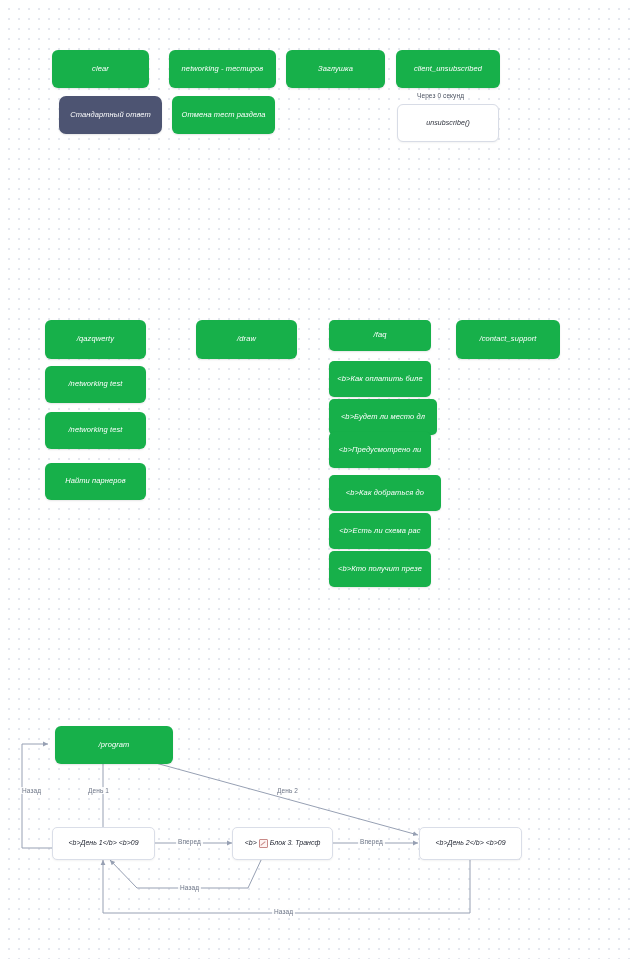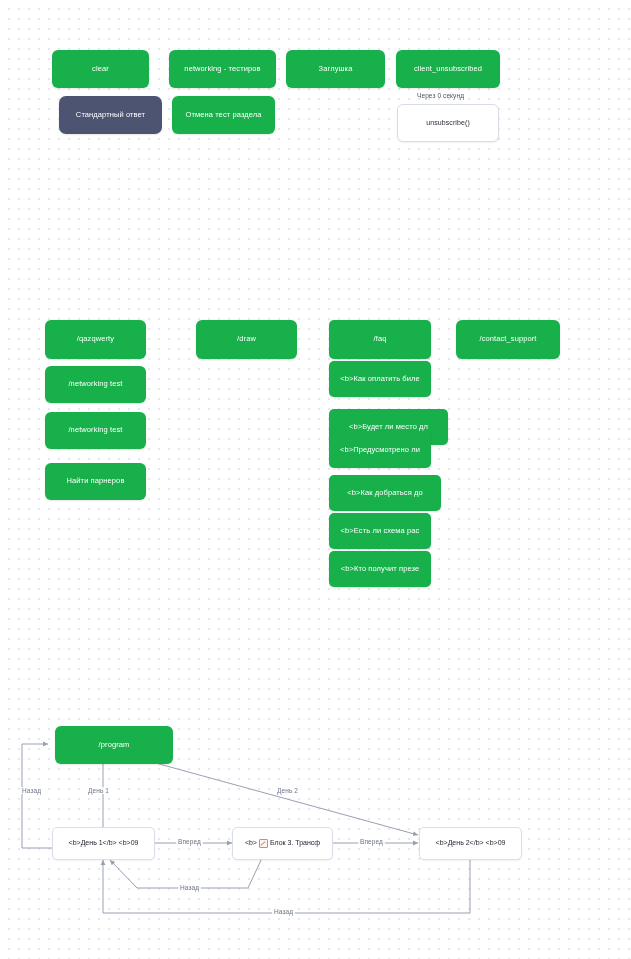--- a/index.html
+++ b/index.html
@@ -32,20 +32,21 @@
     align-items: center;
     justify-content: center;
     text-align: center;
     border-radius: 6px;
     font-size: 7.5px;
     line-height: 1.15;
     letter-spacing: 0.1px;
     padding: 2px 3px;
     overflow: hidden;
     white-space: nowrap;
+    font-style: italic;
   }
 
   .node.green {
     background: #1db954;
     background: #17b04a;
     color: #ffffff;
     box-shadow: 0 1px 2px rgba(0,0,0,0.10);
   }
 
   .node.slate {
@@ -193,27 +194,27 @@
     <span>/networking test</span>
   </div>
   <div class="node green" style="left:45px; top:463px; width:101px; height:37px;">
     <span>Найти парнеров</span>
   </div>
 
   <div class="node green" style="left:196px; top:320px; width:101px; height:39px;">
     <span>/draw</span>
   </div>
 
-  <div class="node green stacked" style="left:329px; top:320px; width:102px; height:39px;">
+  <div class="node green stacked" style="left:329px; top:320px; width:102px; height:31px;">
     <span>/faq</span>
   </div>
   <div class="node green stacked" style="left:329px; top:361px; width:102px; height:36px;">
     <span>&lt;b&gt;Как оплатить биле</span>
   </div>
-  <div class="node green stacked" style="left:329px; top:409px; width:119px; height:36px;">
+  <div class="node green stacked" style="left:329px; top:399px; width:108px; height:36px;">
     <span>&lt;b&gt;Будет ли место дл</span>
   </div>
   <div class="node green stacked" style="left:329px; top:432px; width:102px; height:36px;">
     <span>&lt;b&gt;Предусмотрено ли</span>
   </div>
   <div class="node green stacked" style="left:329px; top:475px; width:112px; height:36px;">
     <span>&lt;b&gt;Как добраться до</span>
   </div>
   <div class="node green stacked" style="left:329px; top:513px; width:102px; height:36px;">
     <span>&lt;b&gt;Есть ли схема рас</span>

